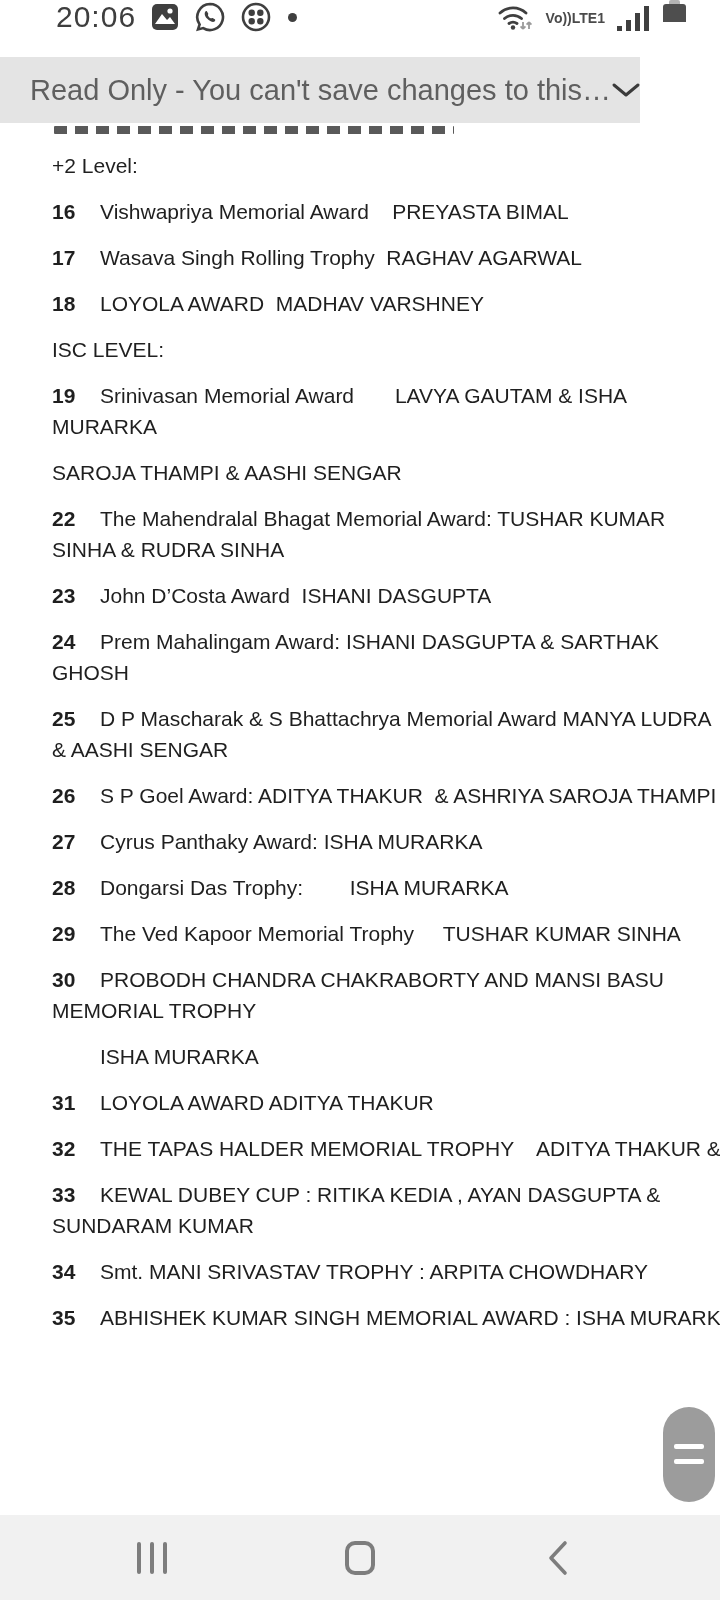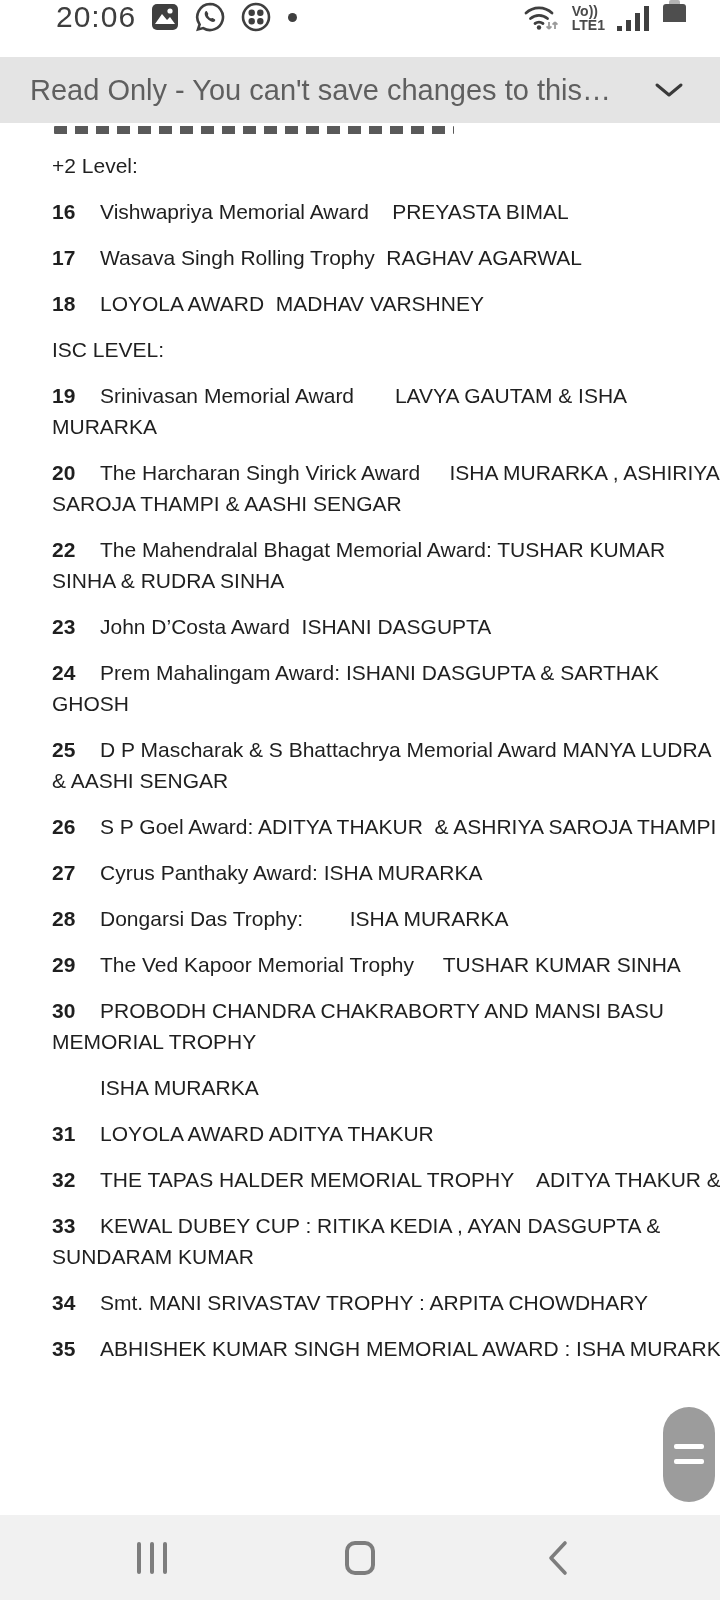--- a/index.html
+++ b/index.html
@@ -7,30 +7,30 @@
          font-family:"Liberation Sans",sans-serif;}
 
   
   .status-bar{position:absolute;top:0;left:0;width:720px;height:57px;background:#ffffff;
               display:flex;align-items:flex-start;justify-content:space-between;}
   .sb-left{display:flex;align-items:center;gap:14px;padding-left:56px;}
   .sb-right{display:flex;align-items:center;gap:10px;padding-right:34px;}
   .sb-time{font-size:30px;color:#3e3e3e;letter-spacing:1px;}
   .sb-icon{display:block;}
   .notif-dot{width:9px;height:9px;border-radius:50%;background:#3f3f3f;margin-left:2px;}
-  .volte{display:flex;flex-direction:column;align-items:flex-start;line-height:14px;}
+  .volte{display:flex;flex-direction:row;align-items:flex-start;line-height:14px;}
   .volte span{font-size:14px;font-weight:bold;color:#4a4a4a;}
   .battery{position:relative;width:23px;height:36px;}
   .battery .nub{position:absolute;top:0;left:6px;width:11px;height:5px;background:#b3b3b3;border-radius:2px 2px 0 0;}
   .battery .body{position:absolute;top:4px;left:0;width:23px;height:32px;border-radius:3px;overflow:hidden;}
   .battery .empty{width:100%;height:43%;background:#b3b3b3;}
   .battery .fill{width:100%;height:57%;background:#4e4e4e;}
 
   
-  .banner{position:absolute;top:57px;left:0;width:720px;height:66px;background:#e4e4e4;
+  .banner{position:absolute;top:57px;left:0;width:640px;height:66px;background:#e4e4e4;
           display:flex;align-items:center;justify-content:space-between;cursor:pointer;}
   .banner-text{padding-left:30px;font-size:29px;color:#5f5f5f;white-space:nowrap;}
   .banner-chevron{padding-right:36px;display:flex;align-items:center;}
 
   
   .doc{position:absolute;top:123px;left:0;width:720px;height:1392px;background:#ffffff;overflow:hidden;}
   .clipped-line{position:absolute;top:3px;left:54px;width:400px;height:8px;
       background:repeating-linear-gradient(90deg,#3c3c3c 0 13px,transparent 13px 21px);
       opacity:.85;border-radius:1px;}
   .entries{margin-top:27px;padding-left:52px;padding-right:20px;color:#1f1f1f;font-size:21px;}
@@ -132,21 +132,20 @@
           <div class="line"><span class="num">18</span><span>LOYOLA AWARD  MADHAV VARSHNEY</span></div>
         </div>
         <div class="para">
           <div class="line"><span>ISC LEVEL:</span></div>
         </div>
         <div class="para">
           <div class="line"><span class="num">19</span><span>Srinivasan Memorial Award       LAVYA GAUTAM &amp; ISHA</span></div>
           <div class="line"><span>MURARKA</span></div>
         </div>
         <div class="para">
-          <div class="line"><span class="num">20</span><span>The Harcharan Singh Virick Award     ISHA MURARKA , ASHIRIYA</span></div>
           <div class="line"><span>SAROJA THAMPI &amp; AASHI SENGAR</span></div>
         </div>
         <div class="para">
           <div class="line"><span class="num">22</span><span>The Mahendralal Bhagat Memorial Award: TUSHAR KUMAR</span></div>
           <div class="line"><span>SINHA &amp; RUDRA SINHA</span></div>
         </div>
         <div class="para">
           <div class="line"><span class="num">23</span><span>John D’Costa Award  ISHANI DASGUPTA</span></div>
         </div>
         <div class="para">

